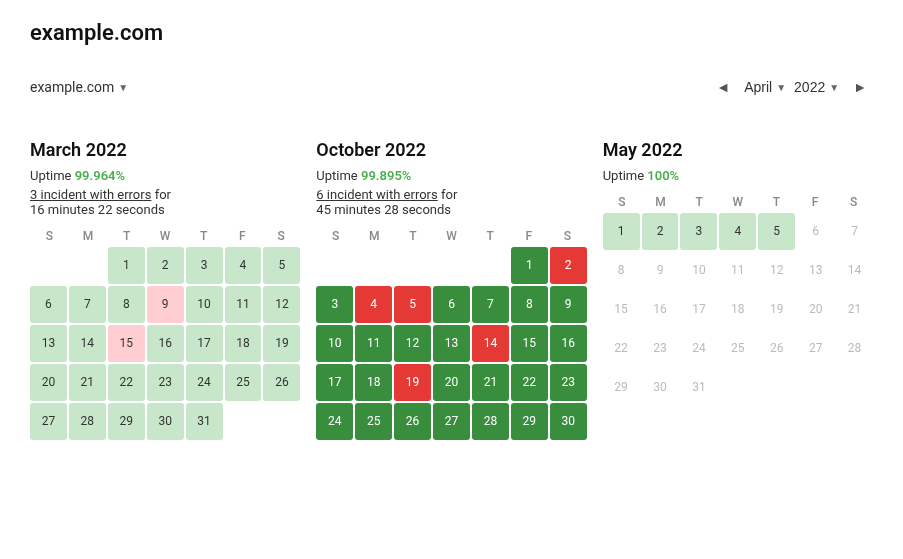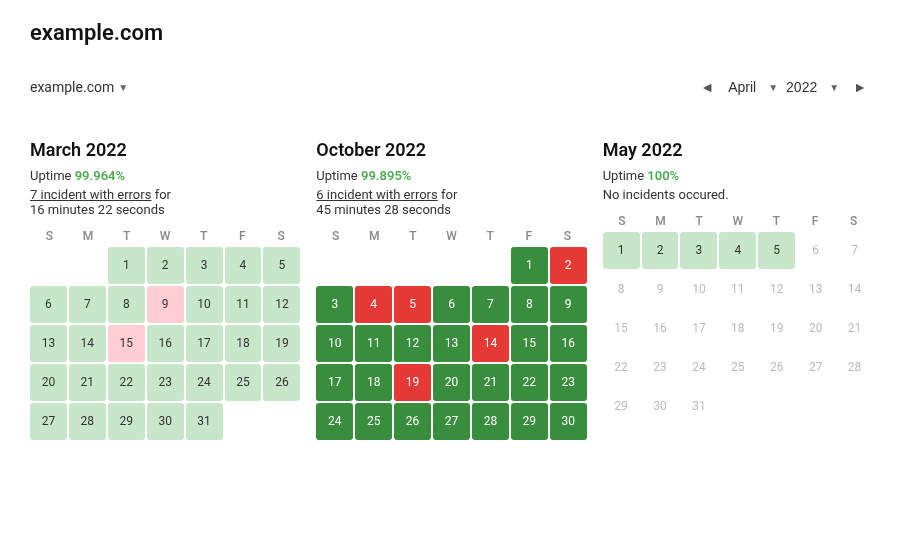--- a/index.html
+++ b/index.html
@@ -40,21 +40,21 @@
       background: none;
       border: none;
       cursor: pointer;
       font-size: 14px;
       color: #555;
       padding: 4px 6px;
     }
     .nav-select {
       display: flex;
       align-items: center;
-      gap: 12px;
+      gap: 4px;
       background: none;
       border: none;
       cursor: pointer;
       font-size: 14px;
       color: #333;
     }
     .nav-select .chevron { font-size: 10px; color: #666; }
     .calendars {
       display: flex;
       gap: 16px;
@@ -153,21 +153,21 @@
       <span class="chevron">▼</span>
     </button>
     <button class="nav-arrow">►</button>
   </div>
 </div>
 
 <div class="calendars" id="calendars-container">
 <div class="calendar">
       <div class="calendar-title">March 2022</div>
       <div class="uptime-line"><span>Uptime </span><span class="uptime-value">99.964%</span></div>
-      <div class="incidents-line"><span class="incidents-link">7 incident with errors</span> for<br>16 minutes 22 seconds</div>
+      <div class="incidents-line"><span class="incidents-link">3 incident with errors</span> for<br>16 minutes 22 seconds</div>
       <div class="cal-grid">
         <div class="cal-header">
           <span>S</span>
           <span>M</span>
           <span>T</span>
           <span>W</span>
           <span>T</span>
           <span>F</span>
           <span>S</span>
         </div>
@@ -275,21 +275,20 @@
           <div class="cal-cell green-dark">27</div>
           <div class="cal-cell green-dark">28</div>
           <div class="cal-cell green-dark">29</div>
           <div class="cal-cell green-dark">30</div>
         </div>
       </div>
     </div>
     <div class="calendar">
       <div class="calendar-title">May 2022</div>
       <div class="uptime-line"><span>Uptime </span><span class="uptime-value">100%</span></div>
-      <div class="no-incidents">No incidents occured.</div>
       <div class="cal-grid">
         <div class="cal-header">
           <span>S</span>
           <span>M</span>
           <span>T</span>
           <span>W</span>
           <span>T</span>
           <span>F</span>
           <span>S</span>
         </div>

